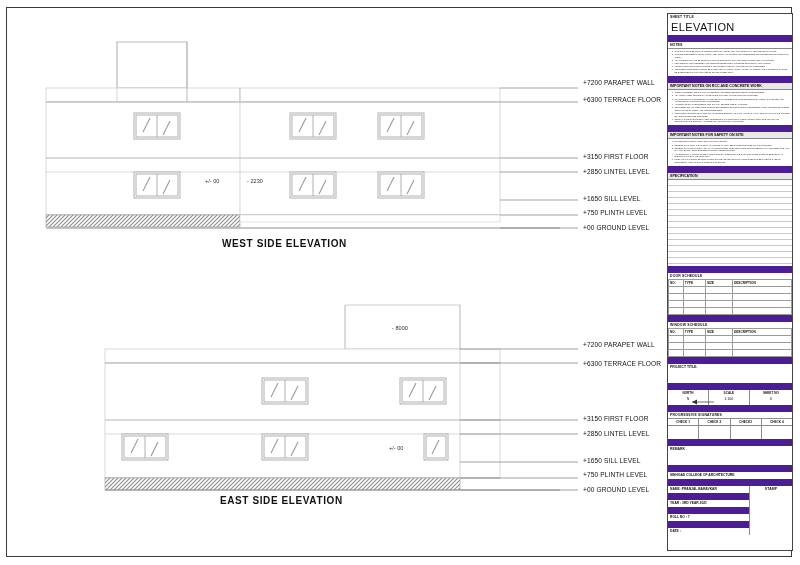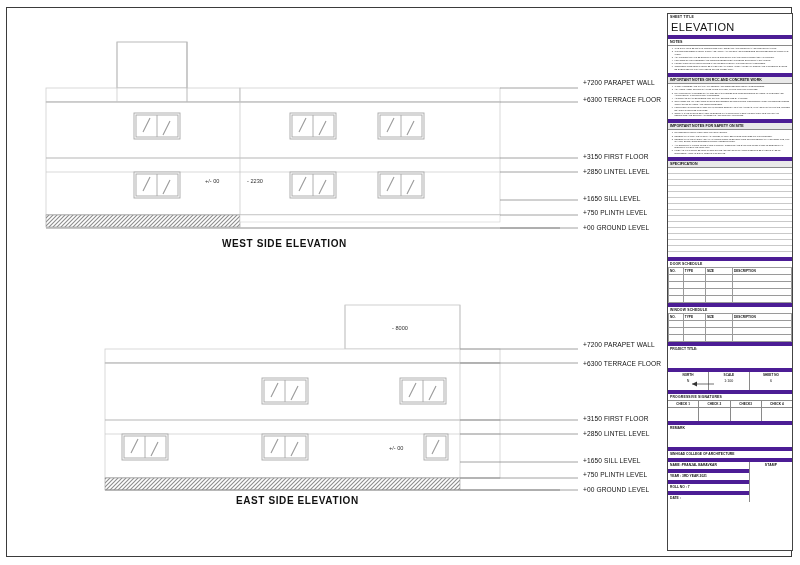--- a/index.html
+++ b/index.html
@@ -8,21 +8,21 @@
 
   .sheet{position:absolute;left:0;top:0;width:800px;height:565px;background:#fff;}
 
   
   .border-outer{position:absolute;left:6px;top:7px;width:786px;height:550px;
        border:1px solid #3b3b3b;box-sizing:border-box;}
 
   
   .titleblock{position:absolute;left:667px;top:13px;width:126px;height:538px;
        border:1px solid #444;box-sizing:border-box;background:#fff;}
-  .tb-row{border-bottom:4px solid #4c1d95;box-sizing:border-box;position:relative;}
+  .tb-row{border-bottom:7px solid #4c1d95;box-sizing:border-box;position:relative;}
   .tb-lbl{font-size:3.4px;font-weight:bold;letter-spacing:.2px;padding:1px 2px;display:block;}
   .tb-title{font-size:11px;letter-spacing:.4px;padding:1px 3px 2px 3px;display:block;}
 
   .notes-head{font-size:3.6px;font-weight:bold;padding:1px 2px;display:block;
        border-bottom:1px solid #8a8a8a;}
   .notes-head.inv{background:#e9e9e9;}
   .note-list{padding:1px 2px 2px 2px;}
   .note-item{display:flex;gap:1.5px;font-size:2.05px;line-height:2.5px;
        margin-bottom:.7px;color:#2a2a2a;}
   .note-num{min-width:3px;text-align:right;}
@@ -227,21 +227,21 @@
   <div class="lvl" style="left:583px;top:360px;">+6300 TERRACE FLOOR</div>
   <div class="lvl" style="left:583px;top:415px;">+3150 FIRST FLOOR</div>
   <div class="lvl" style="left:583px;top:430px;">+2850 LINTEL LEVEL</div>
   <div class="lvl" style="left:583px;top:457px;">+1650 SILL LEVEL</div>
   <div class="lvl" style="left:583px;top:471px;">+750 PLINTH LEVEL</div>
   <div class="lvl" style="left:583px;top:486px;">+00  GROUND LEVEL</div>
 
   <div class="annot" style="left:392px;top:325px;">- 8000</div>
   <div class="annot" style="left:389px;top:445px;">+/- 00</div>
 
-  <div class="elev-title" style="left:236px;top:495px;">EAST SIDE ELEVATION</div>
+  <div class="elev-title" style="left:220px;top:495px;">EAST SIDE ELEVATION</div>
 
   <div class="titleblock">
 
     <div class="tb-row">
       <span class="tb-lbl">SHEET TITLE</span>
       <span class="tb-title">ELEVATION</span>
     </div>
 
     <div class="tb-row">
       <span class="notes-head">NOTES</span>

